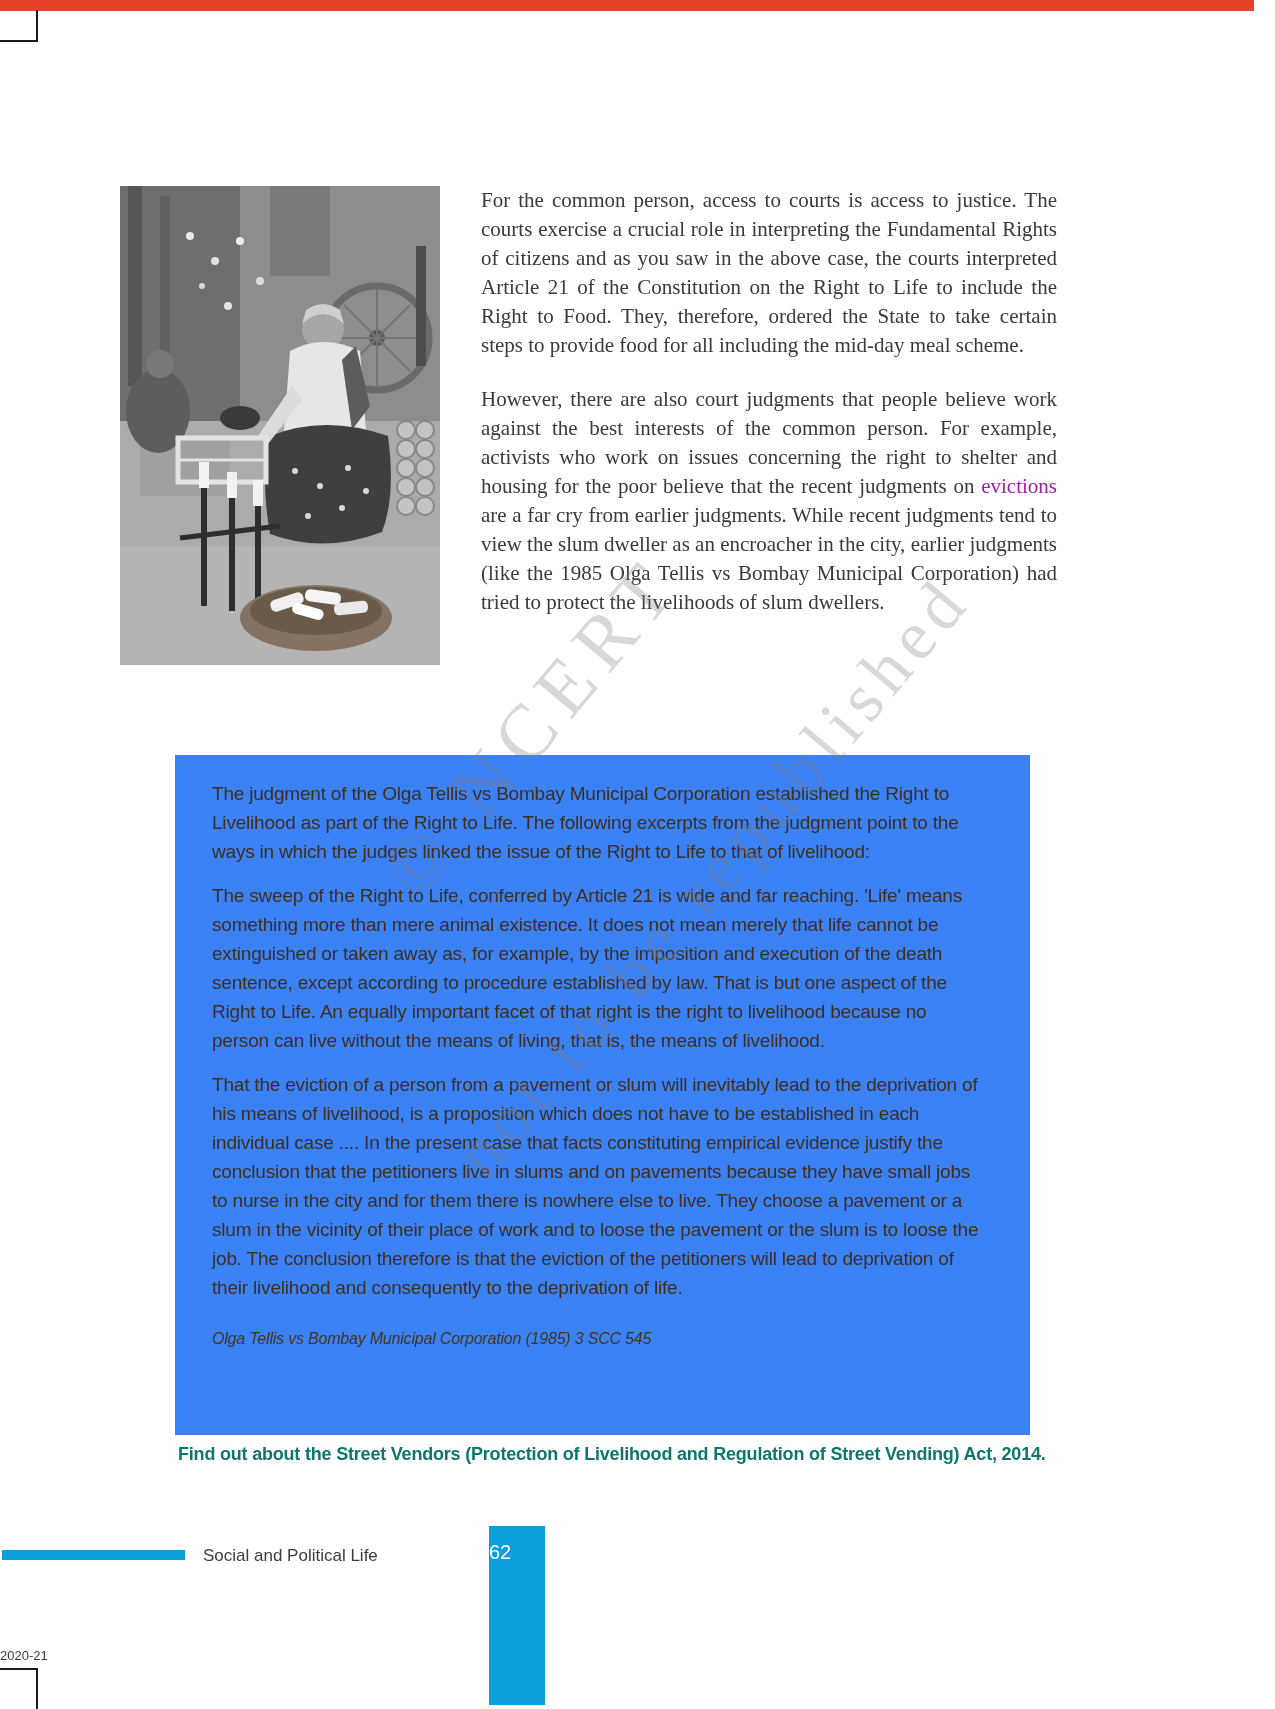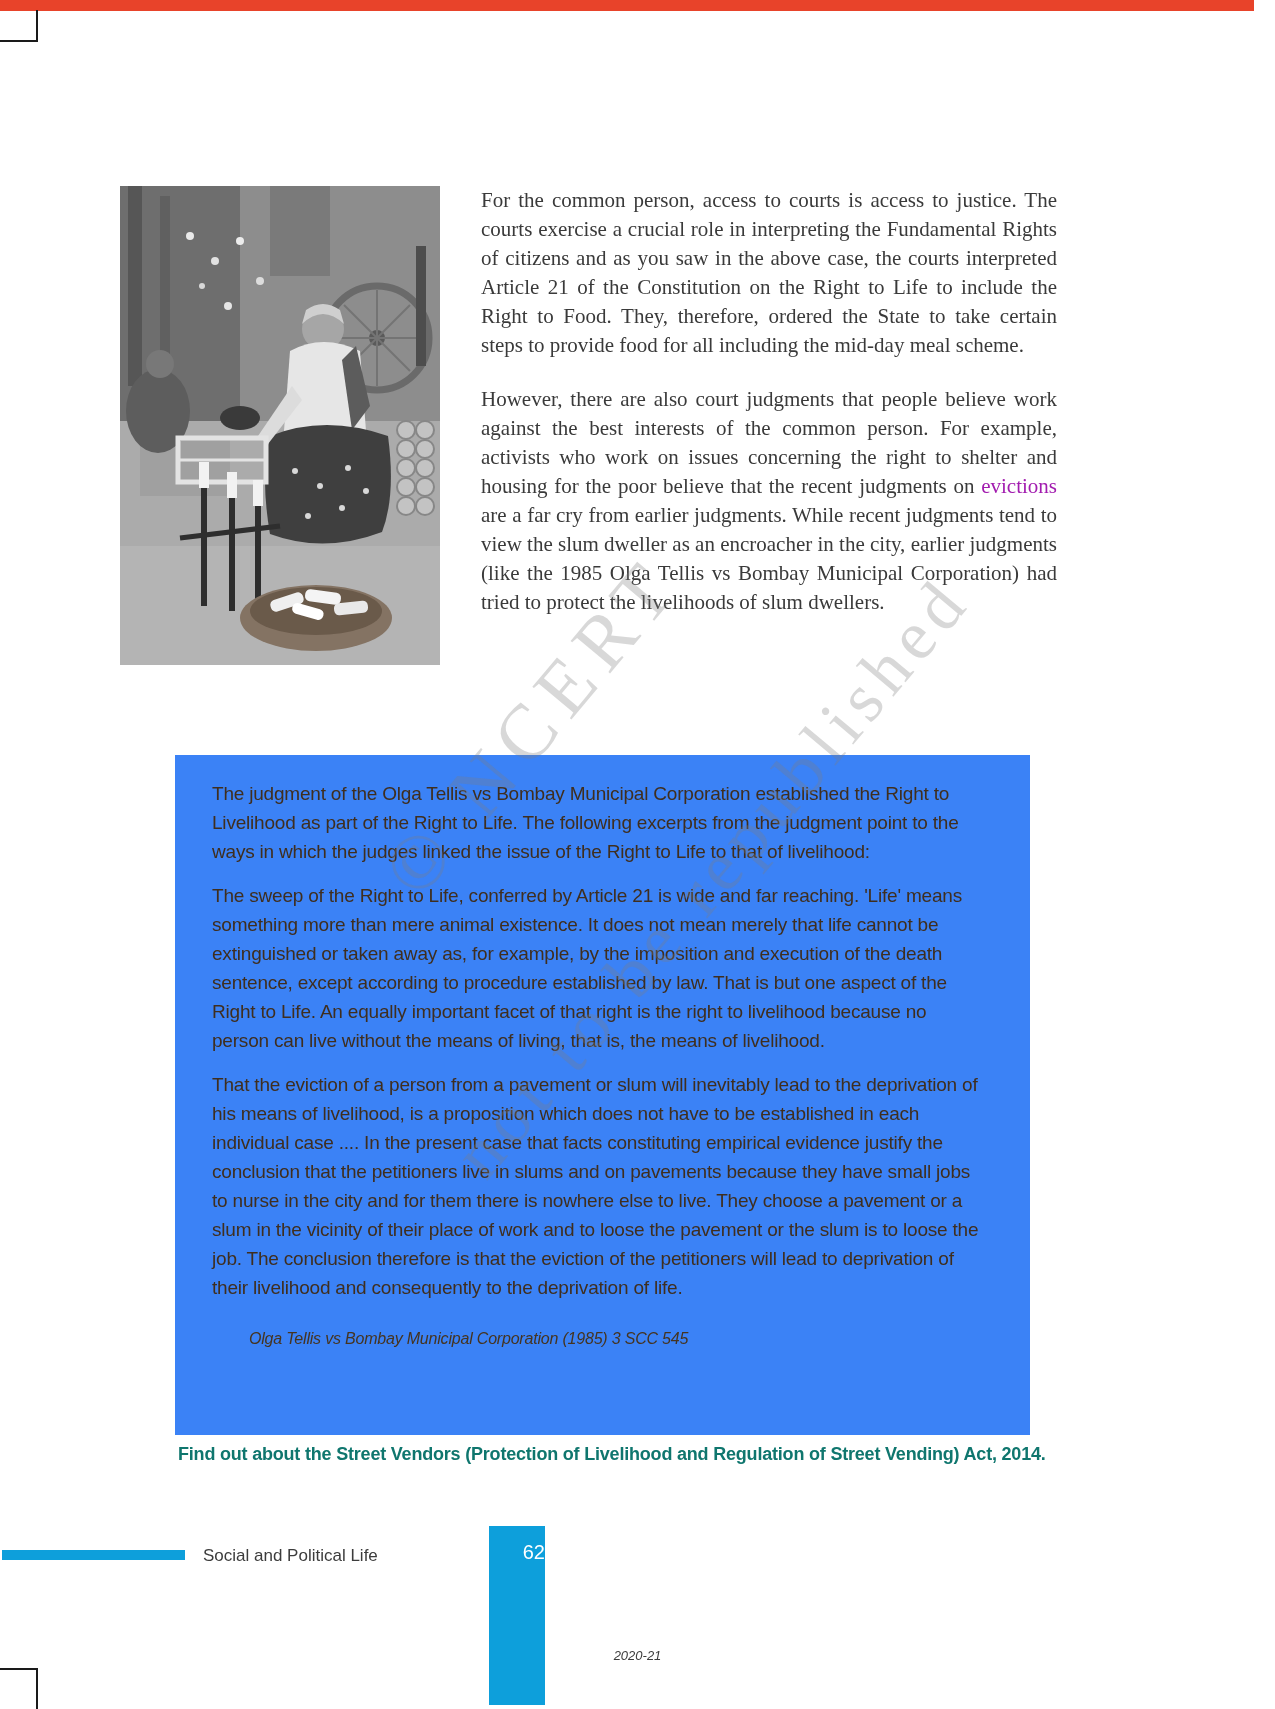--- a/index.html
+++ b/index.html
@@ -18,32 +18,32 @@
   .textcol{position:absolute;left:481px;top:186px;width:576px;
            font-family:"Liberation Serif",serif;font-size:21px;line-height:29px;
            color:#3a3a3a;text-align:justify;}
   .textcol p{margin:0 0 25px 0;}
   .gloss-link{color:#a21caf;}
   
   .excerpt-box{position:absolute;left:175px;top:755px;width:855px;height:680px;
                background:#3b82f6;box-sizing:border-box;padding:24px 42px 0 37px;
                color:#3f2e1e;font-size:19px;line-height:29px;letter-spacing:-0.2px;}
   .excerpt-box p{margin:0 0 15px 0;}
-  .excerpt-box .citation{font-style:italic;font-size:16px;margin-top:22px;color:#453420;margin-left:37px;}
+  .excerpt-box .citation{font-style:italic;font-size:16px;margin-top:22px;color:#453420;}
   
   .find-out{position:absolute;left:178px;top:1444px;width:880px;
             font-weight:bold;font-size:18px;letter-spacing:-0.2px;color:#0f766e;}
   
   .footer-rule{position:absolute;left:2px;top:1550px;width:183px;height:10px;background:#0d9fdb;}
   .footer-title{position:absolute;left:203px;top:1546px;font-size:17px;color:#3c3c3c;}
   .page-number-box{position:absolute;left:489px;top:1526px;width:56px;height:179px;
-                   background:#0d9fdb;text-align:right;}
+                   background:#0d9fdb;text-align:left;}
   .page-number{display:block;margin-top:15px;color:#ffffff;font-size:20px;}
-  .year-line{position:absolute;left:0;top:1648px;width:1275px;text-align:center;
-             font-size:13px;color:#3c3c3c;font-style:italic;}
+  .year-line{position:absolute;left:0;top:1648px;width:1275px;text-align:left;
+             font-size:13px;color:#3c3c3c;}
   
   .watermark{position:absolute;left:120px;top:380px;width:1000px;height:840px;
              display:flex;flex-direction:column;align-items:center;justify-content:center;
              transform:rotate(-50deg);pointer-events:none;z-index:5;
              font-family:"Liberation Serif",serif;color:rgba(125,125,125,0.30);}
   .watermark .wm1{font-size:78px;letter-spacing:12px;margin-bottom:150px;}
   .watermark .wm2{font-size:70px;letter-spacing:8px;}
 </style>
 </head>
 <body>

